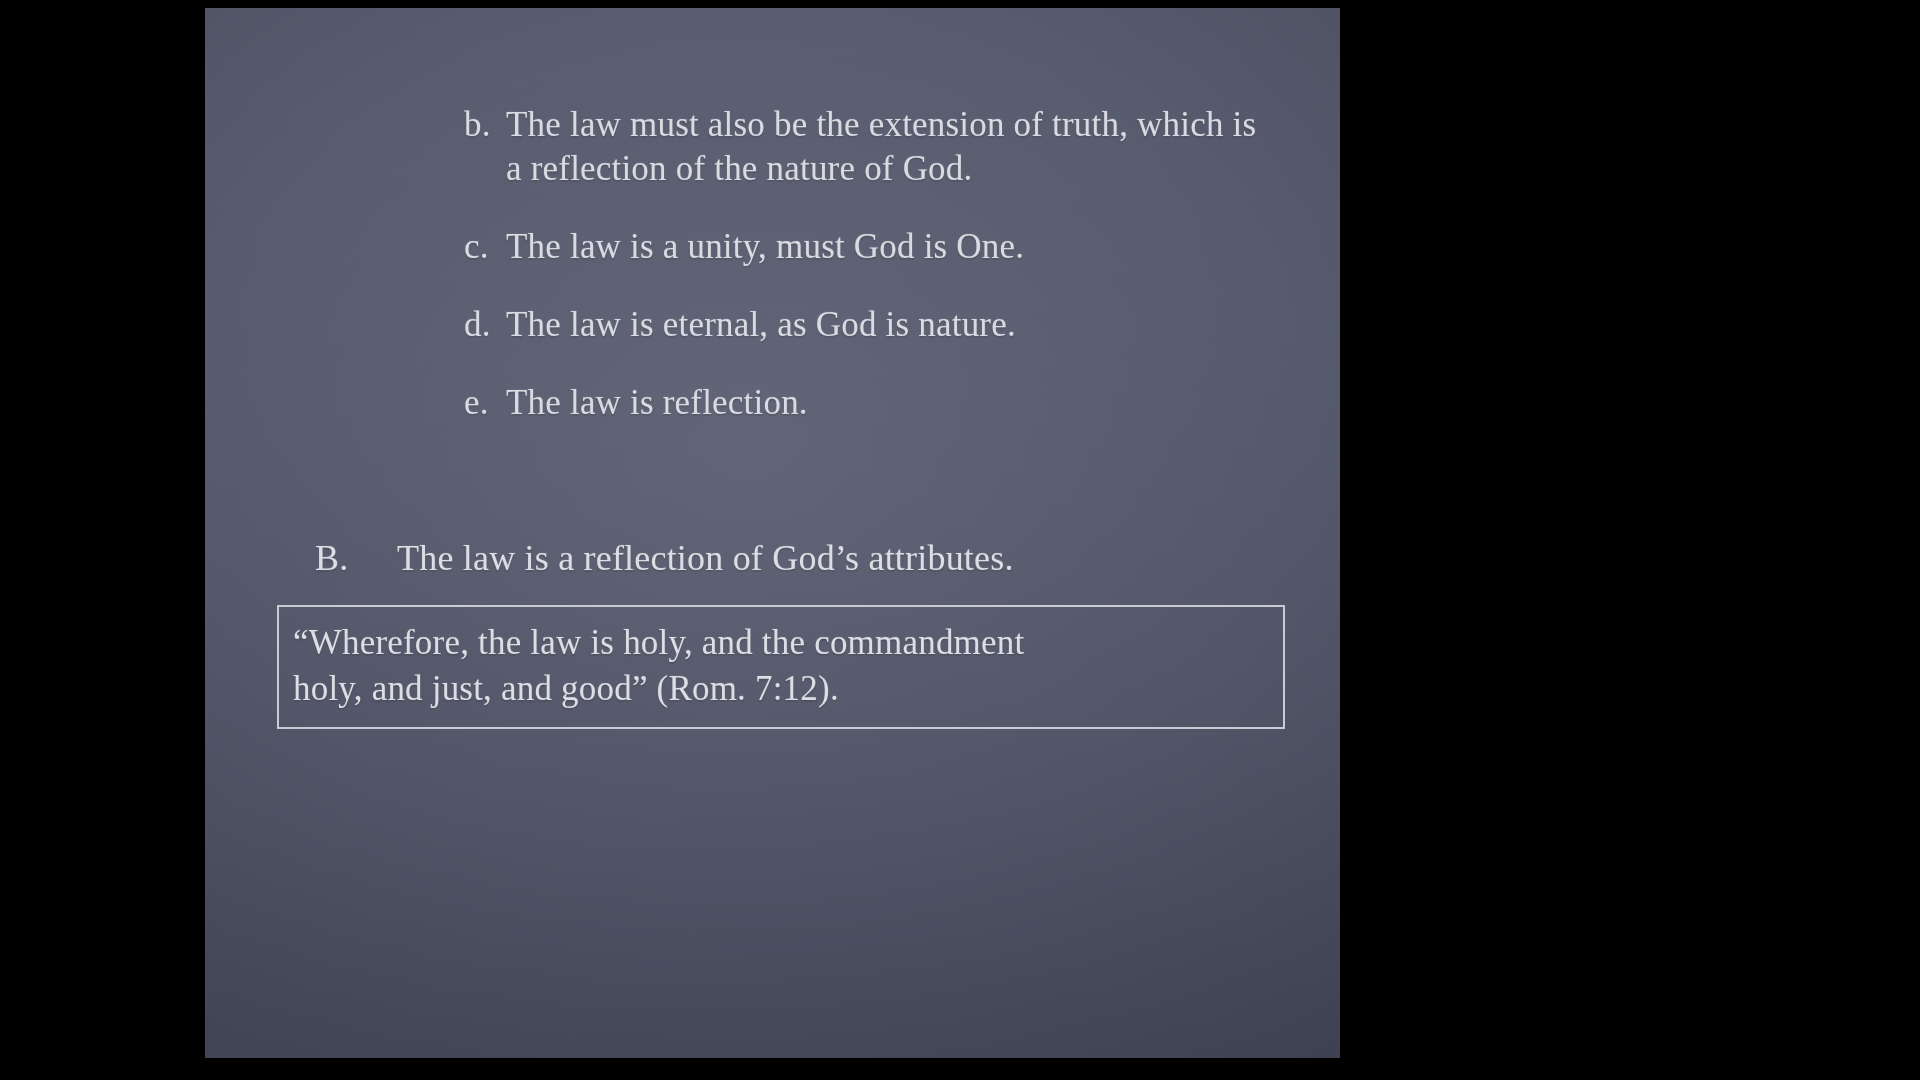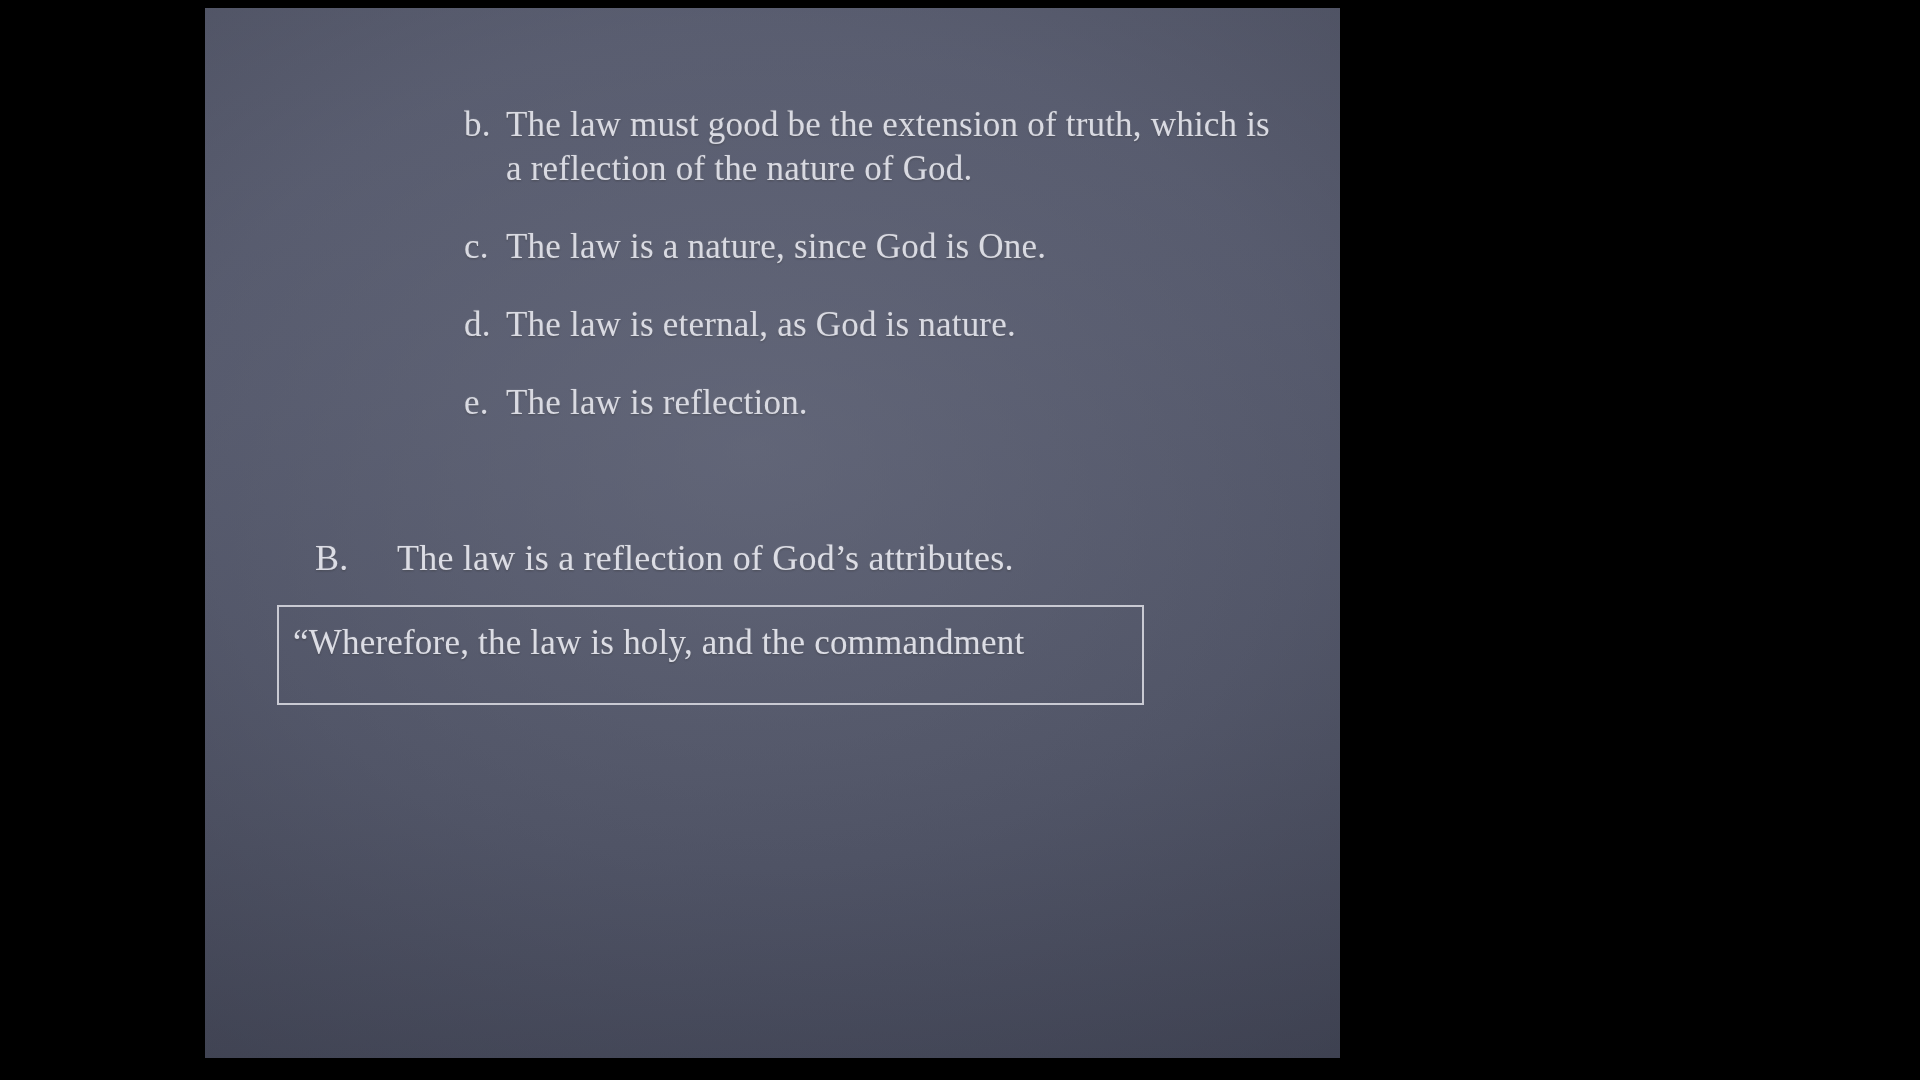--- a/index.html
+++ b/index.html
@@ -118,21 +118,21 @@
   }
   .outer-item .body {
     flex: 1 1 auto;
   }
 
   
   .quote-box {
     position: absolute;
     left: 72px;
     top: 597px;
-    width: 867px;
+    width: 1008px;
     min-height: 100px;
     border: 2px solid #c9cad3;
     box-sizing: border-box;
     padding: 13px 14px 15px 14px;
     color: #dcdde5;
     font-size: 35px;
     line-height: 1.32;
     letter-spacing: 0.2px;
     text-shadow: 0 0 2px rgba(255,255,255,0.22), 0 1px 2px rgba(0,0,0,0.35);
   }
@@ -147,26 +147,26 @@
 
     <div class="bar-top"></div>
 
     <div class="slide-surface">
       <div class="slide-body">
 
         <div class="sub-list">
 
           <div class="sub-item">
             <span class="marker">b.</span>
-            <span class="body">The law must good be the extension of truth, which is a reflection of the nature of God.</span>
+            <span class="body">The law must also be the extension of truth, which is a reflection of the nature of God.</span>
           </div>
 
           <div class="sub-item">
             <span class="marker">c.</span>
-            <span class="body">The law is a nature, since God is One.</span>
+            <span class="body">The law is a unity, must God is One.</span>
           </div>
 
           <div class="sub-item">
             <span class="marker">d.</span>
             <span class="body">The law is eternal, as God is nature.</span>
           </div>
 
           <div class="sub-item">
             <span class="marker">e.</span>
             <span class="body">The law is reflection.</span>
@@ -174,20 +174,21 @@
 
         </div>
 
         <div class="outer-item">
           <span class="marker">B.</span>
           <span class="body">The law is a reflection of God’s attributes.</span>
         </div>
 
         <div class="quote-box">
           <span class="quote-line">“Wherefore, the law is holy, and the commandment</span>
+          <span class="quote-line">holy, and just, and good” (Rom. 7:12).</span>
         </div>
 
       </div>
     </div>
 
     <div class="bar-bottom"></div>
 
   </div>
 
 </div>

